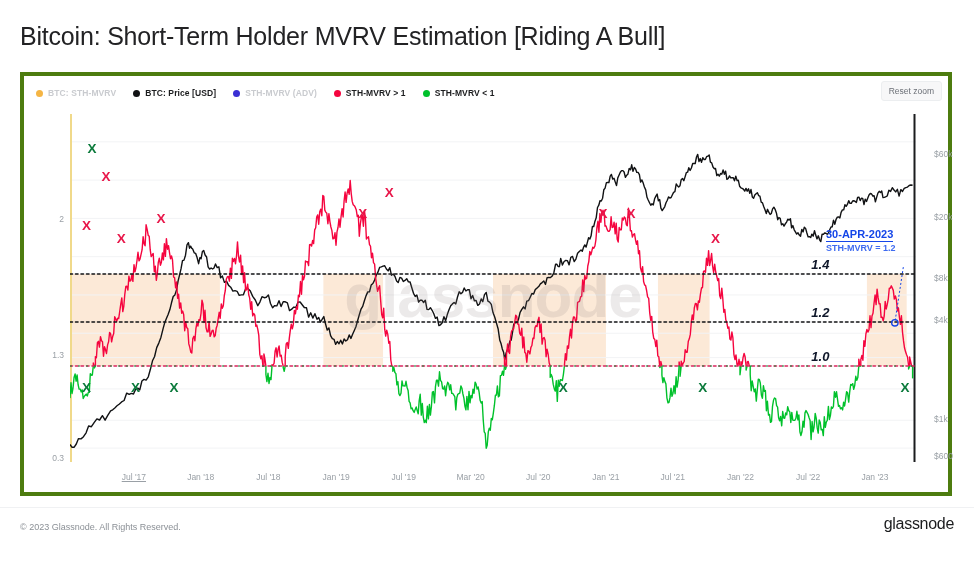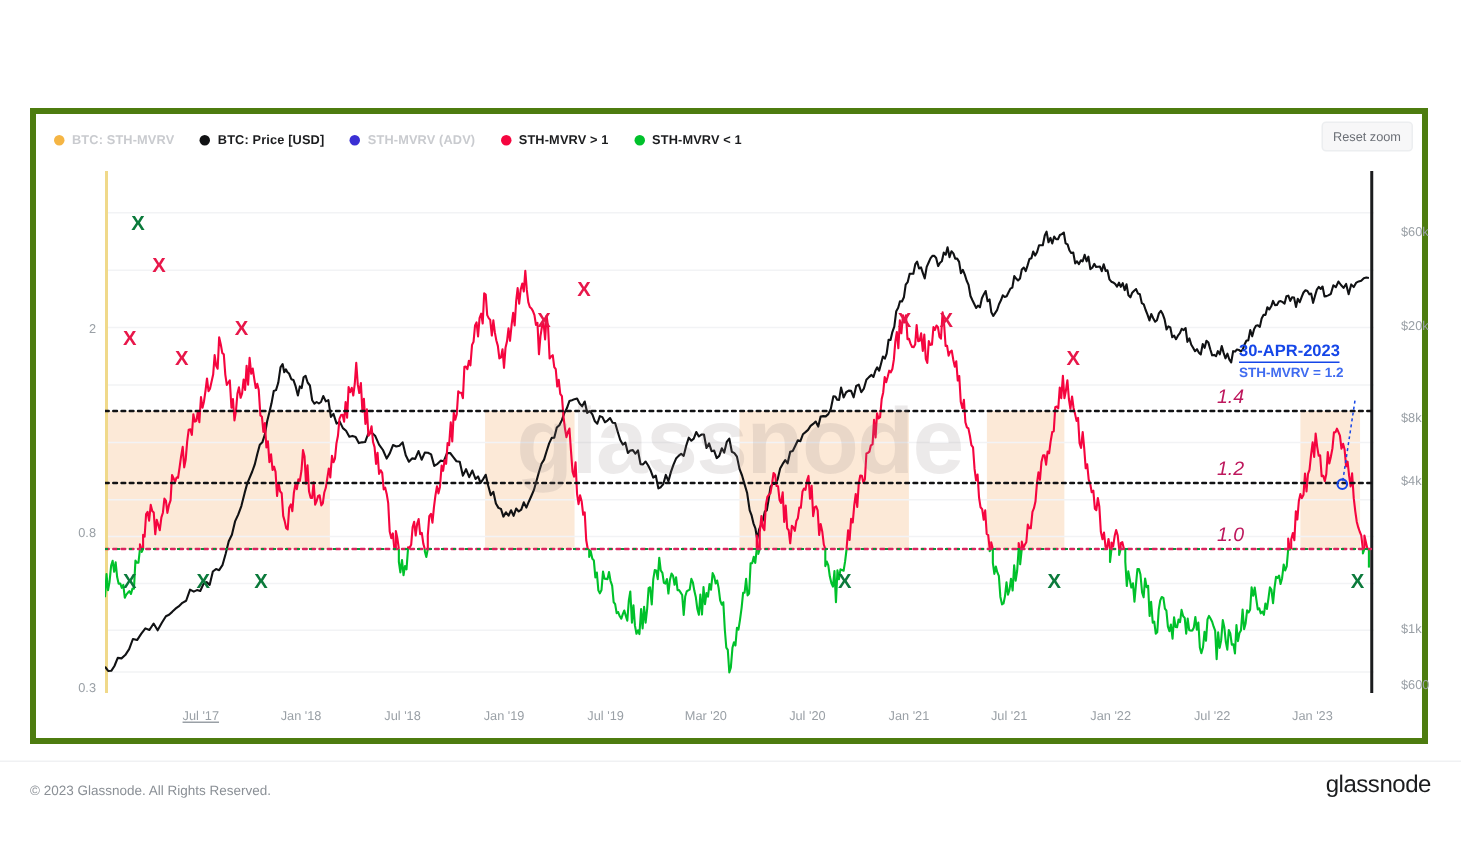--- a/index.html
+++ b/index.html
@@ -56,22 +56,22 @@
     position:absolute;font-size:8.5px;color:#9aa0a6;text-align:left;
     left:calc(100% + 18px);transform:translateY(-50%);white-space:nowrap;
   }
   .xtick{
     position:absolute;top:calc(100% + 10px);font-size:8.5px;color:#9aa0a6;
     transform:translateX(-50%);white-space:nowrap;
   }
 
   
   .bandlabel{
-    position:absolute;font-size:13px;font-style:italic;font-weight:normal;
-    color:#be185d;transform:translate(-50%,-115%);
+    position:absolute;font-size:13px;font-style:italic;font-weight:bold;
+    color:#0f172a;transform:translate(-50%,-115%);
   }
 
   
   .xmark{
     position:absolute;font-size:13.5px;font-weight:bold;
     transform:translate(-50%,-50%);line-height:1;
     font-family:"Liberation Sans",sans-serif;
   }
   .xmark.red{color:#e8174a;}
   .xmark.green{color:#0b7a3b;}
@@ -104,20 +104,21 @@
   .brand{
     position:absolute;right:20px;top:515px;font-size:16px;color:#1b1c1e;
     letter-spacing:-0.3px;
   }
 </style>
 </head>
 <body>
 
 <div class="page">
 
+  <div class="title">Bitcoin: Short-Term Holder MVRV Estimation  [Riding A Bull]</div>
 
   <div class="card">
 
     <div class="legend" id="legend">
         <div class="lg dim">
           <span class="dot" style="background: rgb(245, 181, 68);"></span>
           <span class="txt">BTC: STH-MVRV</span>
         </div>
         <div class="lg">
           <span class="dot" style="background: rgb(17, 18, 20);"></span>
@@ -213,21 +214,21 @@
         <div class="xmark red" style="left: 66.3%; top: 28.74%;">X</div>
         <div class="xmark red" style="left: 76.3%; top: 35.92%;">X</div>
         <div class="xmark green" style="left: 2.6%; top: 10.07%;">X</div>
         <div class="xmark green" style="left: 1.95%; top: 78.74%;">X</div>
         <div class="xmark green" style="left: 7.75%; top: 78.74%;">X</div>
         <div class="xmark green" style="left: 12.3%; top: 78.74%;">X</div>
         <div class="xmark green" style="left: 58.3%; top: 78.74%;">X</div>
         <div class="xmark green" style="left: 74.8%; top: 78.74%;">X</div>
         <div class="xmark green" style="left: 98.7%; top: 78.74%;">X</div>
         <div class="ytick-l" style="top: 30.17%;">2</div>
-        <div class="ytick-l" style="top: 69.25%;">0.8</div>
+        <div class="ytick-l" style="top: 69.25%;">1.3</div>
         <div class="ytick-l" style="top: 98.85%;">0.3</div>
         <div class="ytick-r" style="top: 11.49%;">$60k</div>
         <div class="ytick-r" style="top: 29.6%;">$20k</div>
         <div class="ytick-r" style="top: 47.13%;">$8k</div>
         <div class="ytick-r" style="top: 59.2%;">$4k</div>
         <div class="ytick-r" style="top: 87.64%;">$1k</div>
         <div class="ytick-r" style="top: 98.28%;">$600</div>
         <div class="xtick" style="left: 7.55%; text-decoration: underline;">Jul '17</div>
         <div class="xtick" style="left: 15.45%;">Jan '18</div>
         <div class="xtick" style="left: 23.45%;">Jul '18</div>

